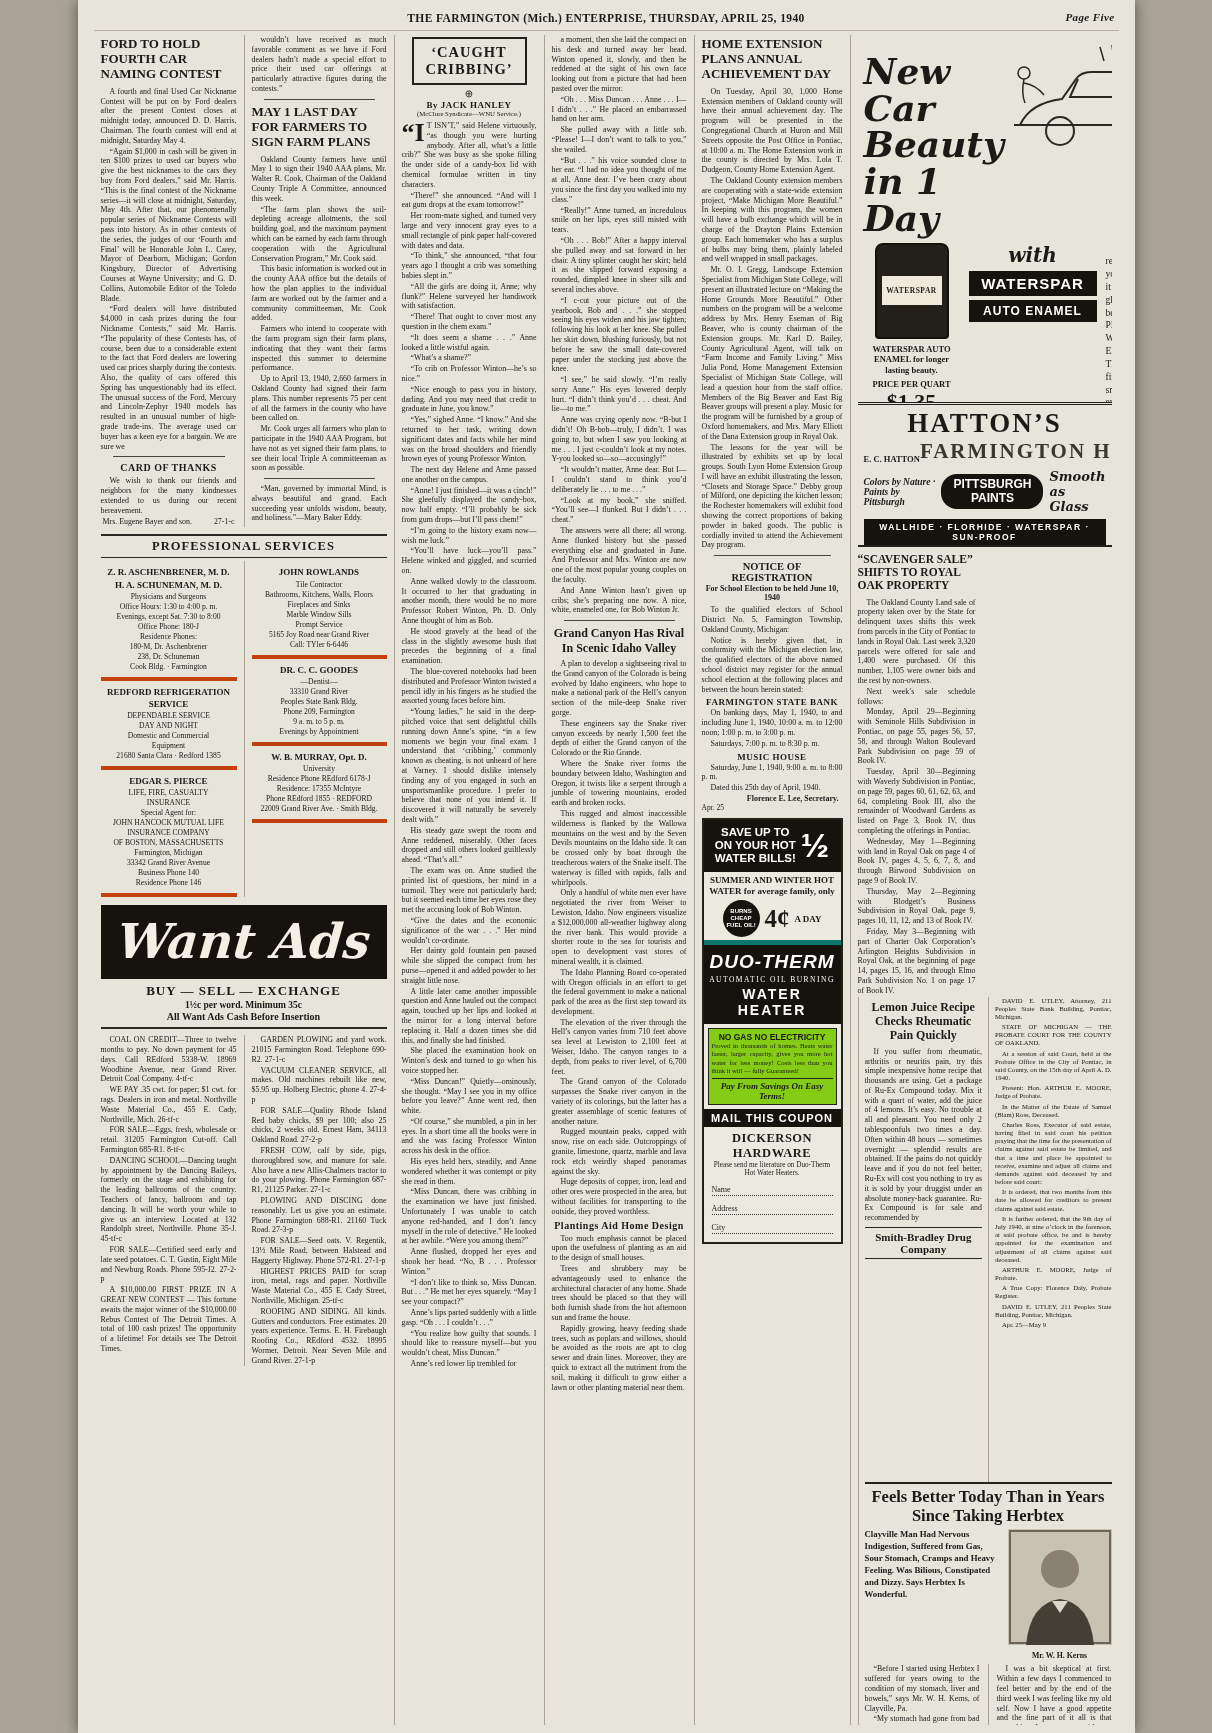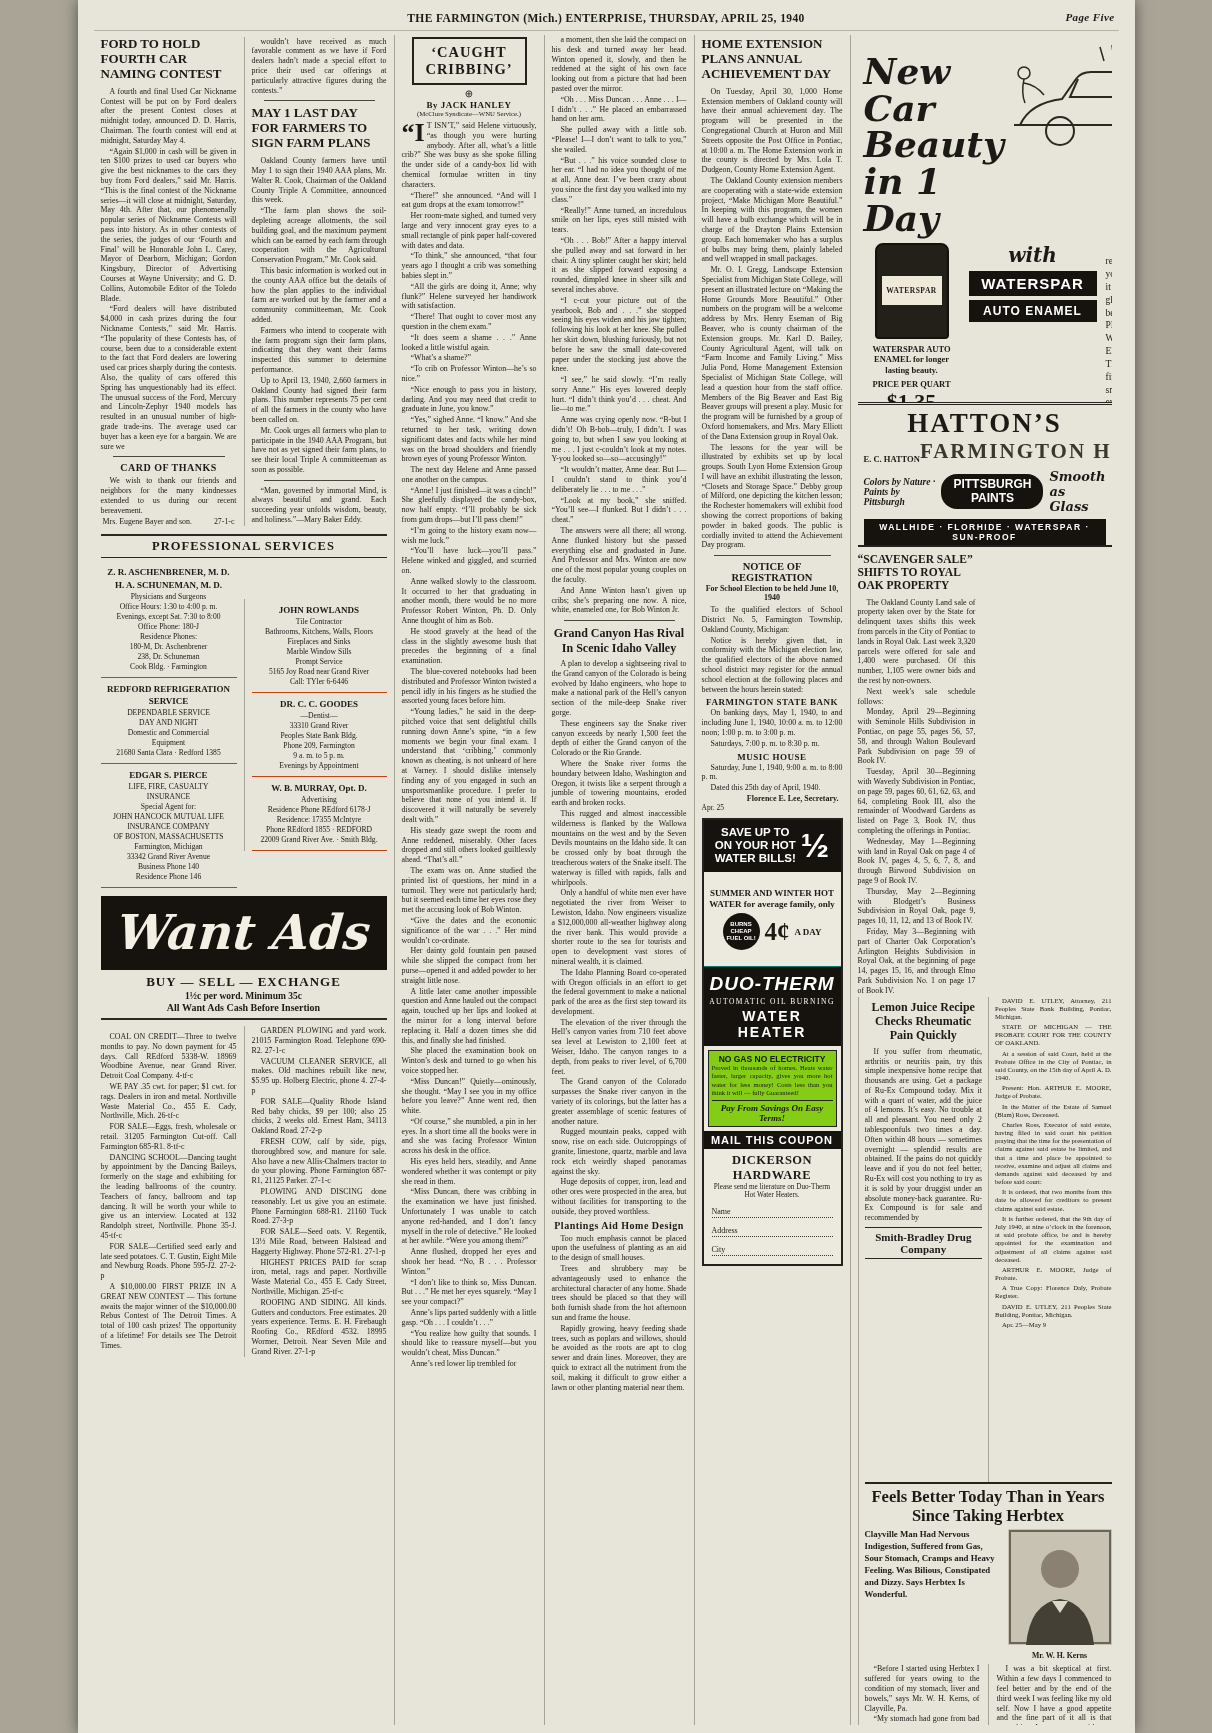--- a/index.html
+++ b/index.html
@@ -11,36 +11,36 @@
   .masthead-page{position:absolute;right:4px;top:3px;font-style:italic;font-weight:bold;font-size:11px;}
   .content{display:flex;height:1690px;overflow:hidden;margin-top:4px;}
   .content > section{box-sizing:border-box;overflow:hidden;padding:0 7px;}
   .content > section + section{border-left:1px solid #a9a396;}
   .left-region{width:300px;flex:none;padding-left:0;}
   .col3{width:150px;flex:none;}
   .col4{width:150px;flex:none;}
   .col5{width:156px;flex:none;}
   .right-region{flex:1;padding-right:0;}
 
-  .two-col{display:flex;align-items:center;}
+  .two-col{display:flex;}
   .two-col .subcol{width:50%;box-sizing:border-box;min-width:0;}
   .two-col .subcol:first-child{padding-right:7px;}
   .two-col .subcol + .subcol{border-left:1px solid #a9a396;padding-left:7px;}
 
   .headline{font-size:13px;line-height:1.15;font-weight:bold;margin:2px 0 5px;}
   .headline-center{font-size:12px;line-height:1.2;font-weight:bold;text-align:center;margin:3px 0 4px;}
   .small-center-head{font-size:10px;font-weight:bold;text-align:center;margin:3px 0;letter-spacing:.5px;}
   .body-text{font-size:7.9px;line-height:1.24;text-align:justify;}
   .body-text p,.para{margin:0 0 1px;text-indent:9px;}
   .rule{border-top:1px solid #4a463e;margin:5px 12px;}
   .sig-row{display:flex;justify-content:space-between;font-size:7.9px;padding:1px 2px;}
 
   .prof-header{text-align:center;font-weight:bold;font-size:12.5px;letter-spacing:1px;
                border-top:2px solid #2a2822;border-bottom:1px solid #2a2822;padding:3px 0;margin:7px 0 3px;}
-  .prof-card{border-bottom:1px solid #c2410c;padding:5px 1px;text-align:center;}
+  .prof-card{border-bottom:4px solid #c2410c;padding:5px 1px;text-align:center;}
   .prof-title{font-weight:bold;font-size:9px;line-height:1.35;white-space:pre-line;}
   .prof-line{font-size:7.6px;margin:1px 0;text-indent:0;}
 
   .wantads{background:#16130e;color:#f3efe4;text-align:center;margin-top:8px;padding:12px 6px 14px;}
   .wantads-script{font-family:"DejaVu Serif",serif;font-style:italic;font-weight:bold;
                   font-size:48px;line-height:1;transform:skewX(-5deg);}
   .wantads-terms{text-align:center;border-bottom:2px solid #2a2822;padding:4px 0 5px;margin-bottom:6px;}
   .wa-line1{font-weight:bold;font-size:13px;letter-spacing:1px;}
   .wa-line2{font-weight:bold;font-size:9.5px;margin-top:1px;}
   .wa-line3{font-weight:bold;font-size:10px;margin-top:1px;}
@@ -59,21 +59,21 @@
   .notice-sub{font-size:8px;font-weight:bold;text-align:center;margin-bottom:3px;}
   .notice-place{text-align:center;font-weight:bold;font-size:9px;margin:3px 0 1px;letter-spacing:.5px;}
   .notice-sig{text-align:right;font-size:8px;font-weight:bold;padding-right:4px;}
   .notice-code{font-size:7.5px;margin-bottom:4px;}
 
   .duotherm{border:2px solid #24221c;margin-top:6px;background:#eceadf;}
   .dt-save{background:#16130e;color:#fff;display:flex;align-items:center;justify-content:center;
            gap:5px;padding:6px 3px;font-family:"Liberation Sans",sans-serif;font-weight:bold;}
   .dt-save-lines div{font-size:11.5px;line-height:1.15;text-align:center;}
   .dt-frac{font-size:34px;}
-  .dt-mid{padding:16px 4px;text-align:center;border-bottom:1px solid #0f766e;}
+  .dt-mid{padding:3px 4px;text-align:center;border-bottom:5px solid #0f766e;}
   .dt-summer{font-size:9px;font-weight:bold;line-height:1.25;}
   .dt-price-row{display:flex;align-items:center;justify-content:center;gap:5px;margin-top:3px;}
   .dt-badge{display:inline-flex;width:37px;height:37px;border-radius:50%;background:#16130e;color:#fff;
             font-family:"Liberation Sans",sans-serif;font-size:6px;font-weight:bold;
             align-items:center;justify-content:center;text-align:center;line-height:1.2;padding:2px;box-sizing:border-box;}
   .dt-4c{font-size:25px;font-weight:bold;}
   .dt-aday{font-size:9px;font-weight:bold;}
   .dt-brand{background:#16130e;color:#fff;text-align:center;padding:6px 2px;}
   .dt-brand-name{font-size:19px;font-weight:bold;font-style:italic;letter-spacing:1px;font-family:"Liberation Sans",sans-serif;}
   .dt-brand-sub{font-size:7.5px;letter-spacing:1.5px;margin:2px 0;font-family:Liberation Serif, serif;}
@@ -266,21 +266,21 @@
                 <p class="prof-line">33310 Grand River</p>
                 <p class="prof-line">Peoples State Bank Bldg.</p>
                 <p class="prof-line">Phone 209, Farmington</p>
                 <p class="prof-line">9 a. m. to 5 p. m.</p>
                 <p class="prof-line">Evenings by Appointment</p>
               </div>
           </div>
           <div class="prof-card">
             <div class="prof-title">W. B. MURRAY, Opt. D.</div>
             <div>
-                <p class="prof-line">Advertising</p>
+                <p class="prof-line">University</p>
                 <p class="prof-line">Residence Phone REdford 6178-J</p>
                 <p class="prof-line">Residence: 17355 McIntyre</p>
                 <p class="prof-line">Phone REdford 1855 · REDFORD</p>
                 <p class="prof-line">22009 Grand River Ave. · Smith Bldg.</p>
               </div>
           </div>
         </div>
       </div>
 
       <div class="wantads">

